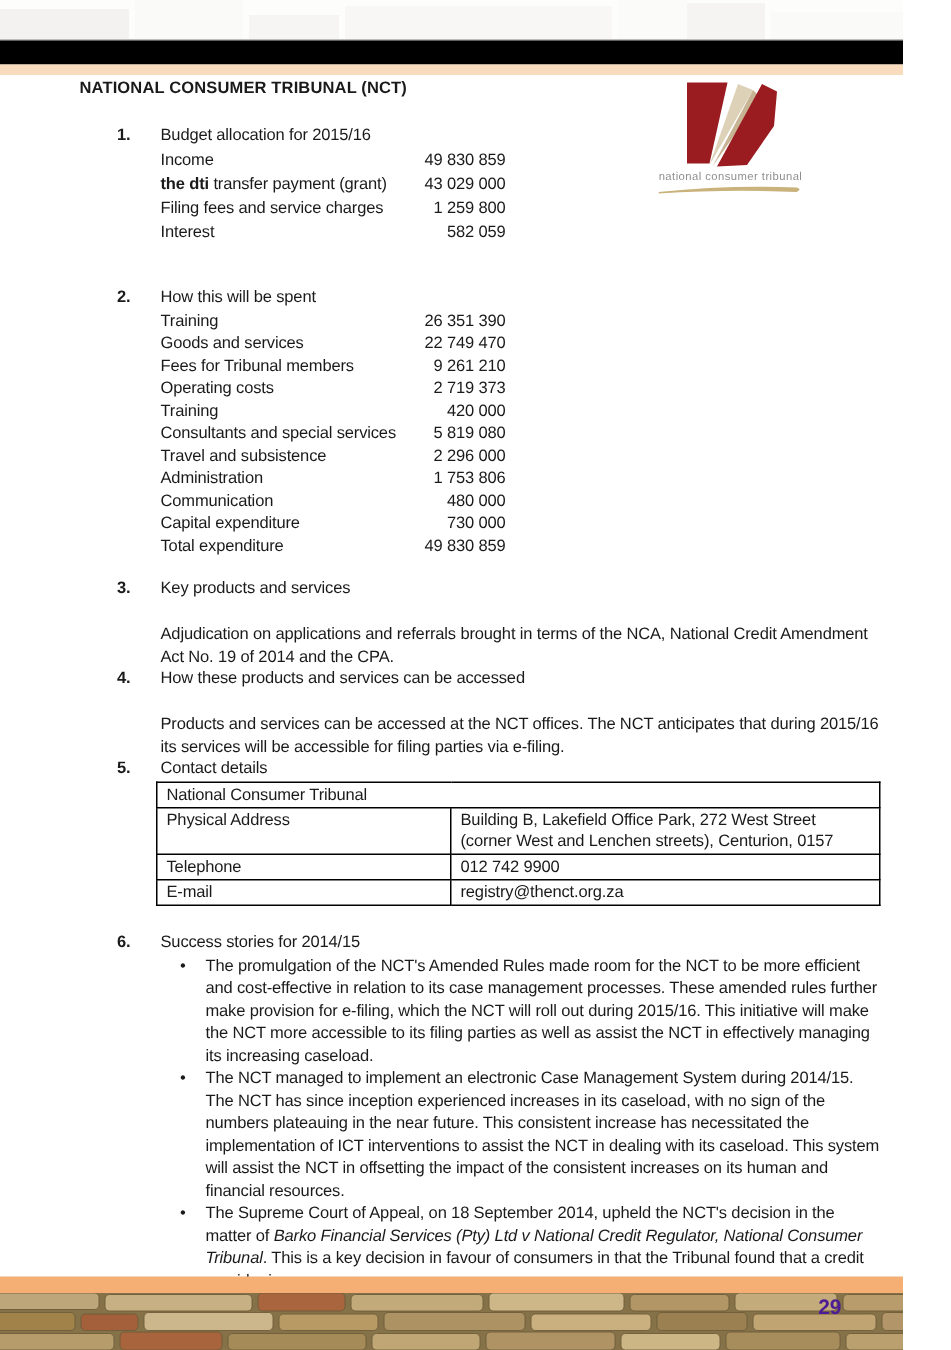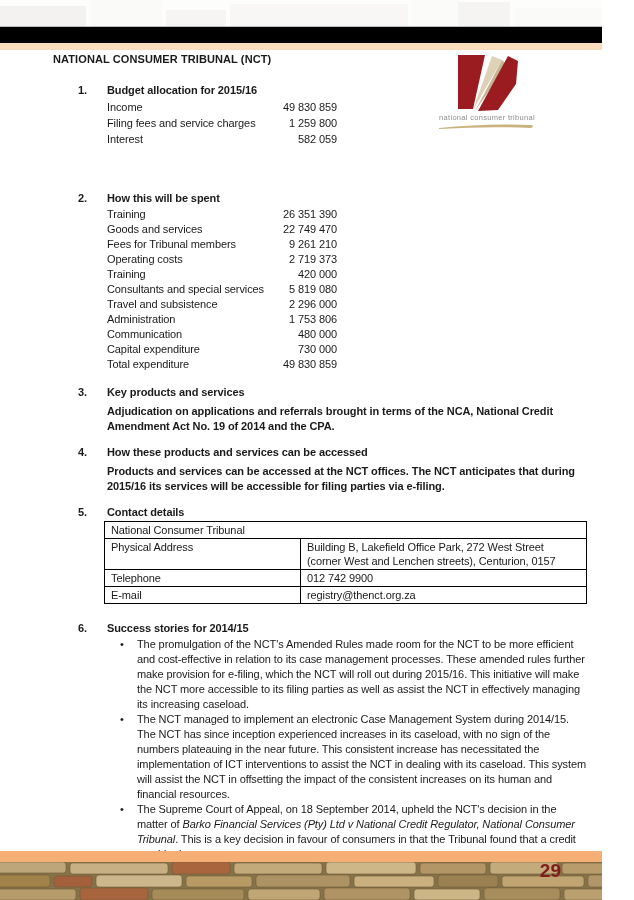--- a/index.html
+++ b/index.html
@@ -16,40 +16,40 @@
   
   .title{position:absolute;left:53px;top:52px;margin:0;font-size:11px;font-weight:bold;letter-spacing:0.1px;}
   
   .logo{position:absolute;left:437px;top:54px;width:100px;text-align:center;}
   .logo-mark{display:block;margin:0 auto;width:70px;height:58px;}
   .logo-caption{font-size:7.5px;line-height:9px;color:var(--caption_gray,#8e8e8e);letter-spacing:0.3px;margin-top:1px;white-space:nowrap;}
   .logo-swoosh{display:block;margin:1px auto 0 auto;width:96px;height:7px;}
   
   .sec{position:absolute;left:78px;display:flex;}
   .sec .num{width:29px;font-weight:bold;flex:none;}
-  .sec .heading{font-weight:bold;}
+  .sec .heading{font-weight:normal;}
   .rows{width:230px;margin-top:1px;line-height:16px;}
   .brow{display:flex;justify-content:space-between;}
   .brow .lbl{white-space:nowrap;}
   .brow .val{text-align:right;white-space:nowrap;}
   .brow.total{font-weight:normal;}
-  .para{width:481px;margin-top:4px;font-weight:bold;}
+  .para{width:481px;margin-top:16px;}
   
   .ctable{position:absolute;left:104px;top:521px;width:483px;border-collapse:collapse;font-size:11px;line-height:14px;letter-spacing:-0.1px;}
   .ctable td{border:1px solid #000;padding:1px 6px;vertical-align:top;}
   .ctable .c1{width:183px;}
   
   .bullets{width:480px;margin-top:1px;}
   .bullet{display:flex;}
   .bullet .mark{flex:none;width:17px;padding-left:13px;}
   .bullet .btxt{width:450px;}
   
   .footbar{position:absolute;left:0;top:851px;width:634px;height:11px;background:var(--peach_bottom,#f5ae74);}
   .stones{position:absolute;left:0;top:862px;width:634px;height:38px;}
-  .pagenum{position:absolute;top:860px;right:41px;font-size:19px;line-height:22px;font-weight:bold;letter-spacing:0;color:#7f1d1d;}
+  .pagenum{position:absolute;top:860px;right:41px;font-size:14px;line-height:22px;font-weight:bold;letter-spacing:0;color:#4c1d95;}
 </style>
 </head>
 <body>
 
 <div class="page">
 
   <div class="topband">
     <svg width="634" height="26">
       <rect x="0" y="6" width="86" height="20" fill="#f3f2f0"></rect>
       <rect x="90" y="0" width="72" height="26" fill="#fafaf8"></rect>
@@ -79,20 +79,24 @@
   </div>
 
   <div class="sec" style="top:83px">
     <div class="num">1.</div>
     <div class="cnt">
       <div class="heading">Budget allocation for 2015/16</div>
       <div class="rows">
         <div class="brow">
             <span class="lbl"><b></b><span>Income</span></span>
             <span class="val">49 830 859</span>
+          </div>
+        <div class="brow">
+            <span class="lbl"><b>the dti</b><span> transfer payment (grant)</span></span>
+            <span class="val">43 029 000</span>
           </div>
         <div class="brow">
             <span class="lbl"><b></b><span>Filing fees and service charges</span></span>
             <span class="val">1 259 800</span>
           </div>
         <div class="brow">
             <span class="lbl"><b></b><span>Interest</span></span>
             <span class="val">582 059</span>
           </div>
       </div>

